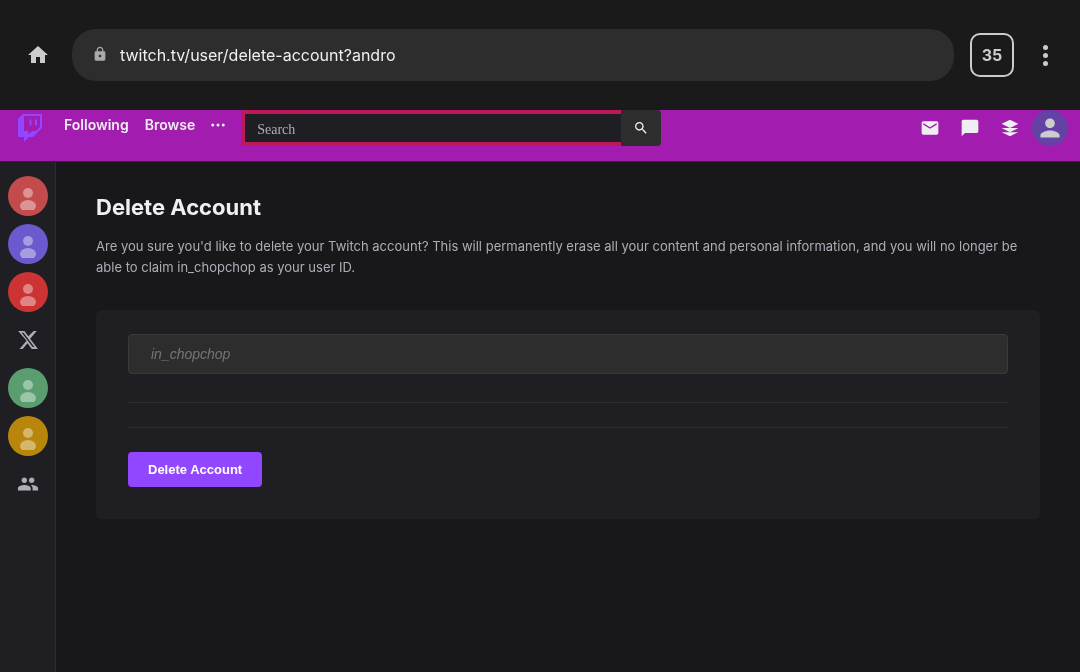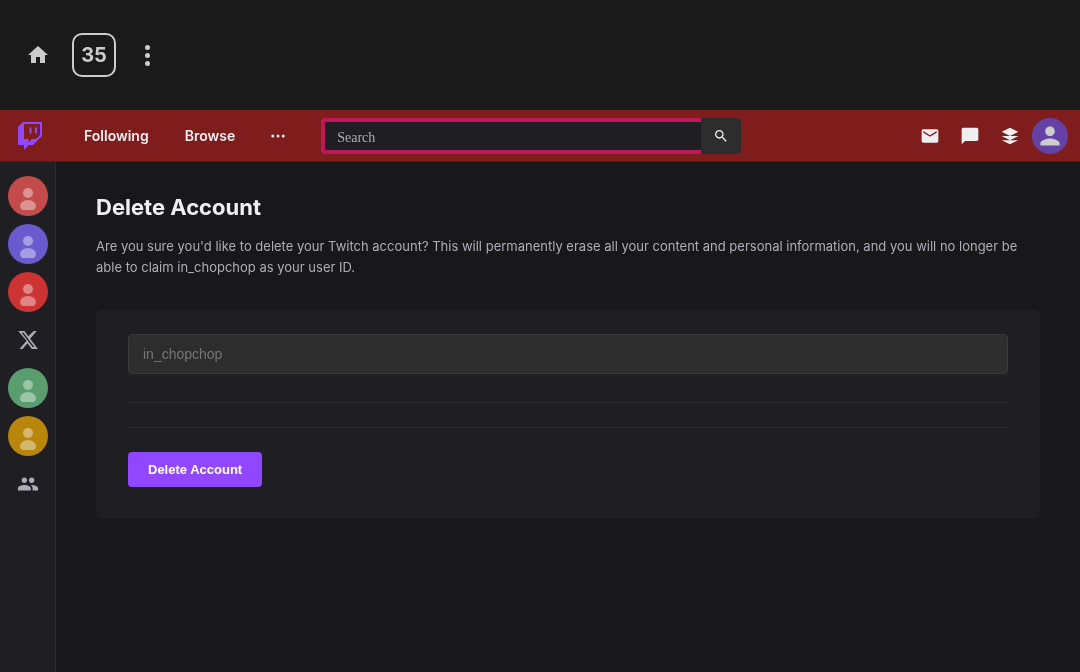--- a/index.html
+++ b/index.html
@@ -58,21 +58,21 @@
 
     .browser-tab-count {
       width: 44px;
       height: 44px;
       border: 2px solid #ccc;
       border-radius: 10px;
       display: flex;
       align-items: center;
       justify-content: center;
       color: #ccc;
-      font-size: 20px;
+      font-size: 16px;
       font-weight: bold;
     }
 
     .browser-more-icon {
       color: #ccc;
       font-size: 22px;
       cursor: pointer;
       display: flex;
       flex-direction: column;
       gap: 3px;
@@ -84,27 +84,27 @@
     .browser-more-icon span {
       width: 5px;
       height: 5px;
       background: #ccc;
       border-radius: 50%;
       display: block;
     }
 
     
     .twitch-nav {
-      background: #7f1d1d;
+      background: #a21caf;
       height: 52px;
       display: flex;
-      align-items: center;
+      align-items: flex-start;
       padding: 0 12px;
       border-bottom: 1px solid #2d2d2d;
-      gap: 20px;
+      gap: 0;
     }
 
     .twitch-logo {
       width: 36px;
       height: 36px;
       margin-right: 8px;
       display: flex;
       align-items: center;
       justify-content: center;
     }
@@ -305,23 +305,24 @@
       padding-top: 10px;
     }
 
     .form-input {
       flex: 1;
       background: #2d2d2d;
       border: 1px solid #3a3a3d;
       border-radius: 4px;
       color: #efeff1;
       font-size: 14px;
-      padding: 8px 14px;
+      padding: 8px 22px;
       height: 40px;
       outline: none;
+      font-style: italic;
     }
 
     .form-textarea {
       flex: 1;
       background: #2d2d2d;
       border: 1px solid #3a3a3d;
       border-radius: 4px;
       color: #efeff1;
       font-size: 14px;
       padding: 8px 14px;
@@ -350,20 +351,28 @@
 </head>
 <body>
 
 <div class="browser-chrome">
   <div class="browser-home-icon">
     <svg width="24" height="24" viewBox="0 0 24 24" fill="#ccc">
       <path d="M10 20v-6h4v6h5v-8h3L12 3 2 12h3v8z"></path>
     </svg>
   </div>
 
+  <div class="browser-address-bar">
+    <span class="browser-lock-icon">
+      <svg width="16" height="16" viewBox="0 0 24 24" fill="#aaa">
+        <path d="M18 8h-1V6c0-2.76-2.24-5-5-5S7 3.24 7 6v2H6c-1.1 0-2 .9-2 2v10c0 1.1.9 2 2 2h12c1.1 0 2-.9 2-2V10c0-1.1-.9-2-2-2zm-6 9c-1.1 0-2-.9-2-2s.9-2 2-2 2 .9 2 2-.9 2-2 2zm3.1-9H8.9V6c0-1.71 1.39-3.1 3.1-3.1 1.71 0 3.1 1.39 3.1 3.1v2z"></path>
+      </svg>
+    </span>
+    <span class="browser-url">twitch.tv/user/delete-account?andro</span>
+  </div>
 
   <div class="browser-tab-count">35</div>
 
   <div class="browser-more-icon">
     <span></span>
     <span></span>
     <span></span>
   </div>
 </div>
 

